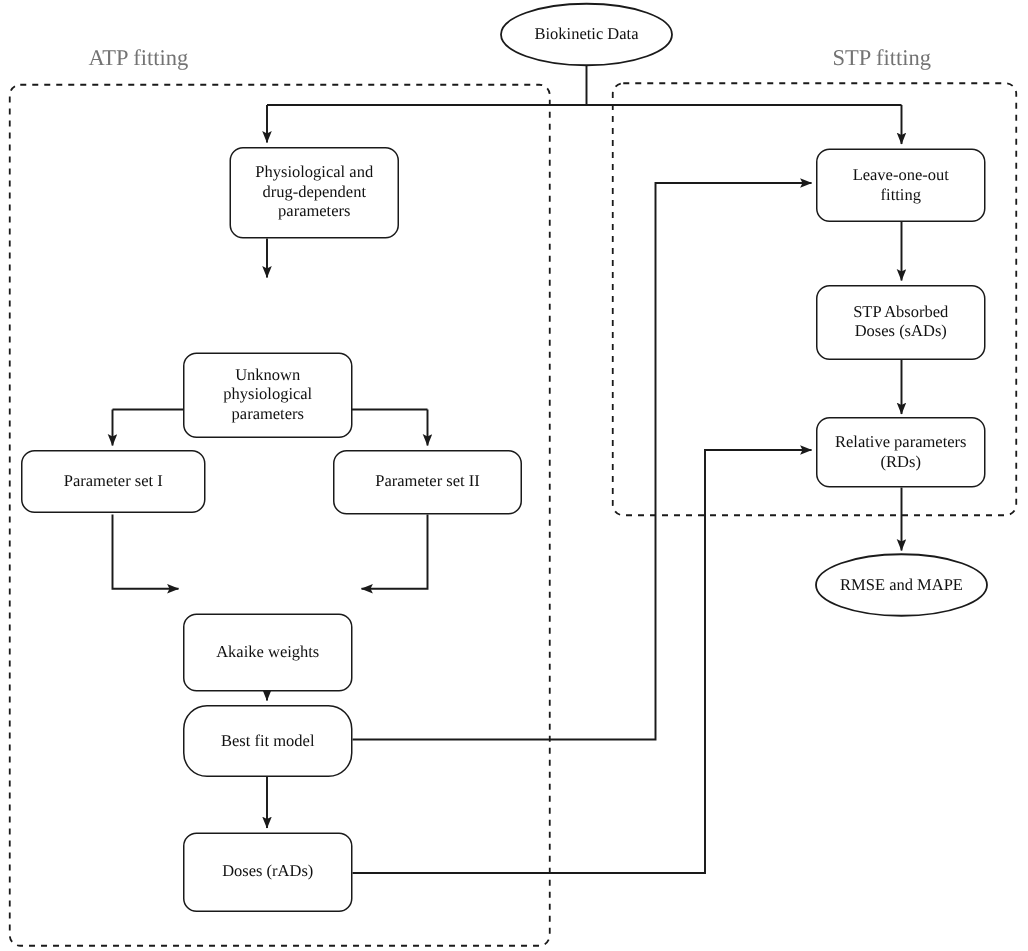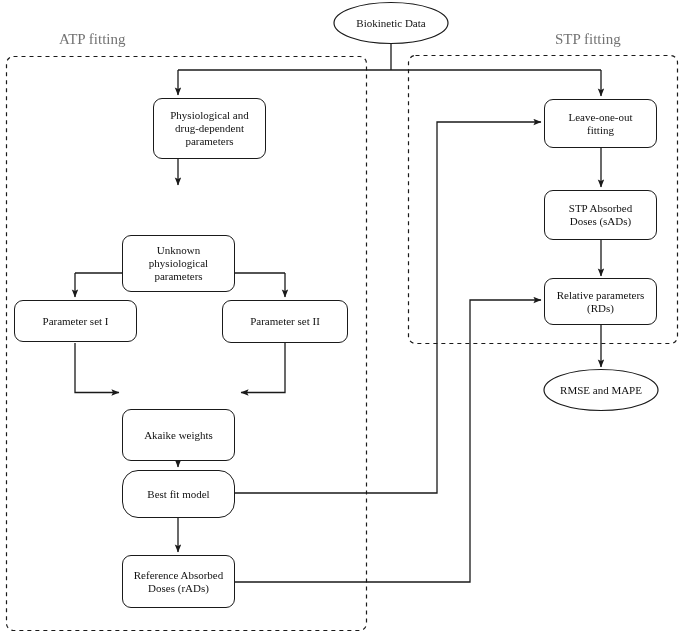--- a/index.html
+++ b/index.html
@@ -98,21 +98,20 @@
 <div class="node rbox" style="left:122px;top:370px;width:113px;height:52px;margin-top:39px;">
   <span>Akaike weights</span>
 </div>
 
 <div class="node rbox" style="left:122px;top:470px;width:113px;height:48px;border-radius:16px;">
   <span>Best fit model</span>
 </div>
 
 <div class="node rbox" style="left:122px;top:555px;width:113px;height:53px;">
   <span>
-    <i style="font-style:normal;display:block">Reference Absorbed</i>
     <i style="font-style:normal;display:block">Doses (rADs)</i>
   </span>
 </div>
 
 <div class="node rbox" style="left:544px;top:99px;width:113px;height:49px;">
   <span>
     <i style="font-style:normal;display:block">Leave-one-out</i>
     <i style="font-style:normal;display:block">fitting</i>
   </span>
 </div>

